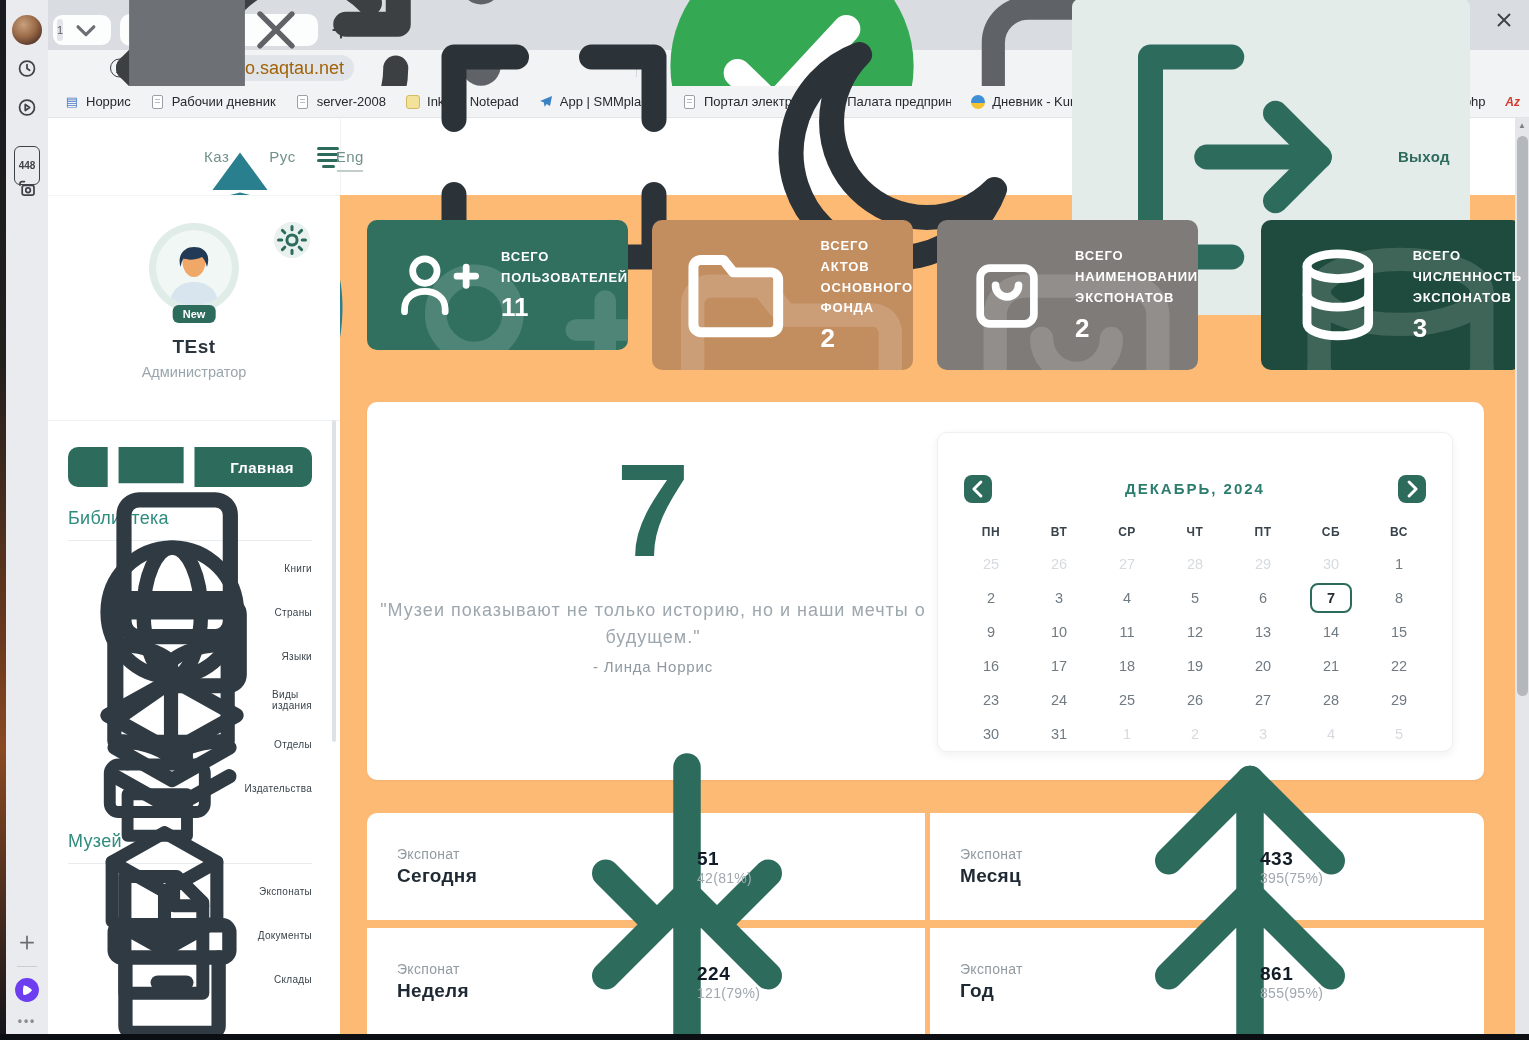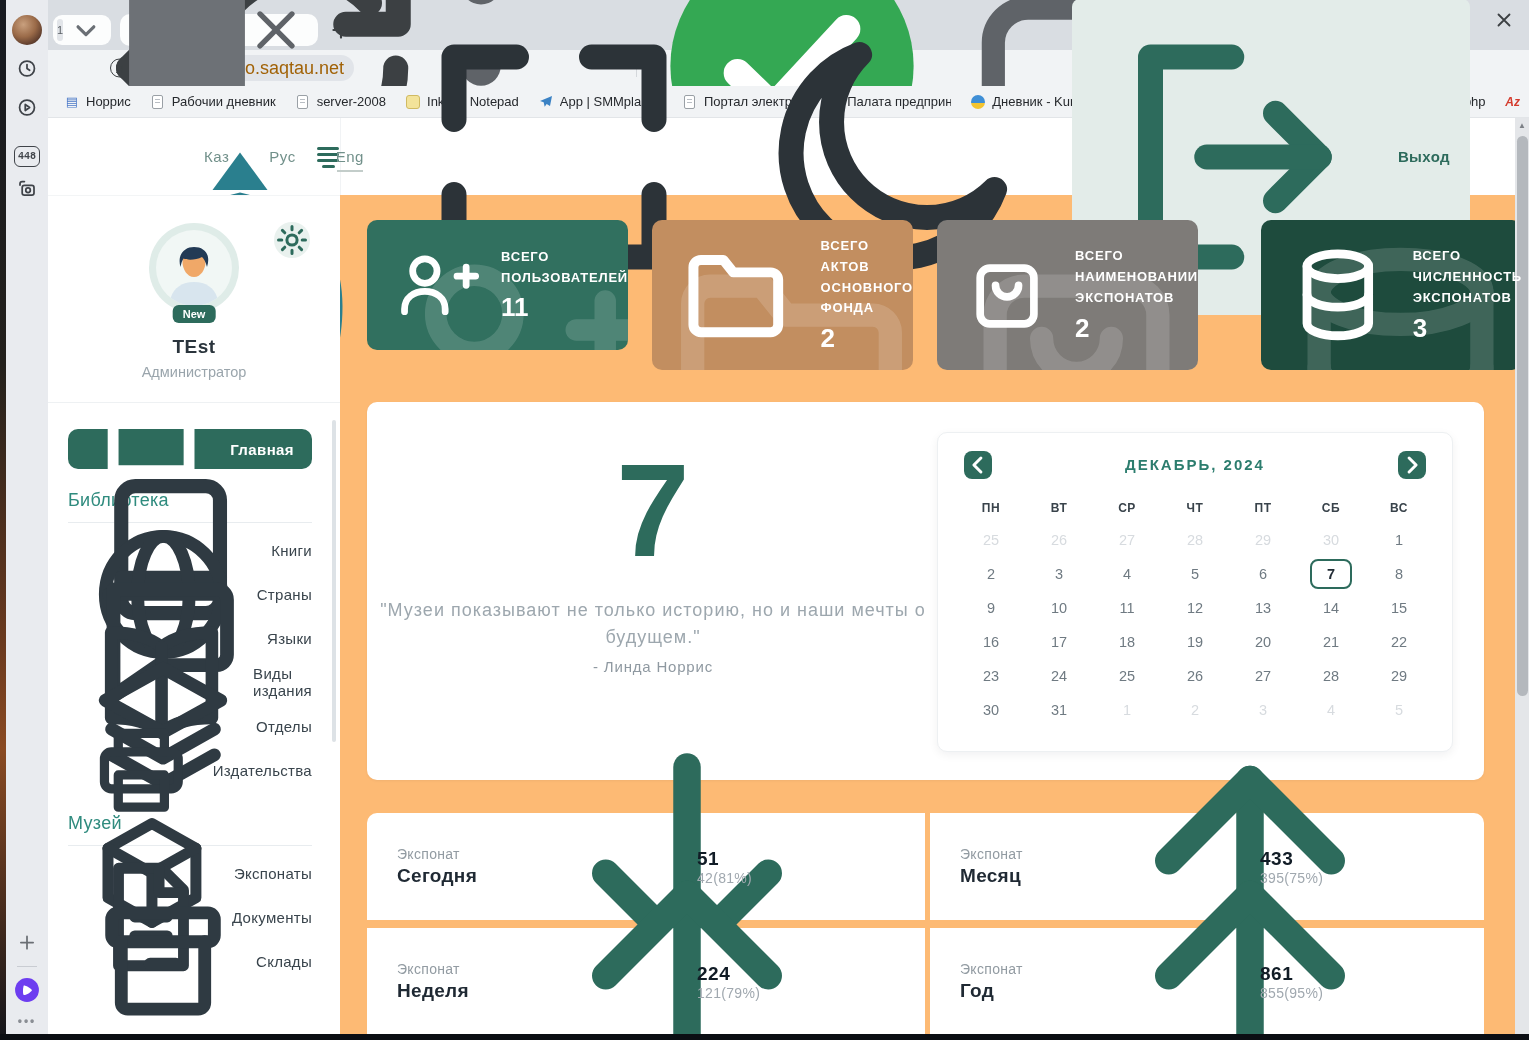--- a/index.html
+++ b/index.html
@@ -7,21 +7,21 @@
   .screen { position:relative; width:1529px; height:1040px; overflow:hidden; background:#eef1f4; }
 
   
   .wallpaper { position:absolute; left:0; top:0; width:6px; height:1040px;
     background:linear-gradient(#171a21,#23201c 35%,#6b3a1f 62%,#8a4a22 72%,#12141a); }
   .rail { position:absolute; left:6px; top:0; width:42px; height:1034px; background:#e9ebef; }
   .rail-item { position:absolute; left:50%; transform:translateX(-50%); color:#3f4349; display:flex; align-items:center; justify-content:center; }
   .rail-avatar { top:15px; width:30px; height:30px; border-radius:50%;
     background:radial-gradient(circle at 38% 32%, #c9a07e 0%, #9a6a48 45%, #57382a 78%, #2e211b 100%); }
   .i18 svg { width:18px; height:18px; } .i20 svg { width:20px; height:20px; } .i16 svg { width:16px; height:16px; } .i14 svg { width:14px; height:14px; } .i12 svg { width:12px; height:12px; }
-  .rail-badge { top:146px; width:26px; height:21px; border:1.6px solid #3f4349; border-radius:6px; font-size:10px; font-weight:bold;font-family:Liberation Mono, monospace; }
+  .rail-badge { top:146px; width:26px; height:39px; border:1.6px solid #3f4349; border-radius:6px; font-size:10px; font-weight:bold; }
   .rail-divider { top:966px; width:20px; height:1px; background:#c9ccd2; }
   .rail-dots { top:1014px; color:#8a8e94; font-size:12px; letter-spacing:2px; font-weight:bold; }
 
   .chrome { position:absolute; left:48px; top:0; width:1481px; height:118px; background:#f1f3f5; }
   .tabstrip { position:absolute; left:0; top:0; width:100%; height:50px; background:#d9dde2; }
   .tabgroup { position:absolute; left:5px; top:15px; width:58px; height:30px; background:#fcfdfd; border-radius:9px; display:flex; align-items:center; padding:0 6px 0 4px; gap:4px; }
   .tabgroup-badge { width:22px; height:22px; background:#e2e5e9; border-radius:6px; font-size:11px; color:#5b6066; display:flex; align-items:center; justify-content:center; }
   .tab { position:absolute; left:72px; top:14px; width:198px; height:32px; background:#fcfdfd; border-radius:10px; display:flex; align-items:center; padding:0 10px 0 13px; gap:8px; }
   .tab-title { font-size:13px; color:#202124; white-space:nowrap; overflow:hidden; max-width:132px; }
   .tab-close { margin-left:auto; color:#5f6368; }
@@ -64,32 +64,32 @@
   .app-burger i:nth-child(1){ width:22px; } .app-burger i:nth-child(2){ width:22px; } .app-burger i:nth-child(3){ width:22px; } .app-burger i:nth-child(4){ width:13px; }
   .header-sep { position:absolute; left:292px; top:0; width:1px; height:77px; background:#f1f3f5; }
   .header-right { position:absolute; right:45px; top:0; height:77px; display:flex; align-items:center; }
   .lang { font-size:15px; color:#71908a; letter-spacing:.5px; margin-right:40px; position:relative; }
   .lang.ul::after { content:""; position:absolute; left:1px; right:1px; bottom:-7px; height:2px; background:#c3cdca; }
   .hdr-ic { color:#2c3338; margin-right:38px; display:flex; }
   .logout-btn { display:flex; align-items:center; gap:10px; background:#e3ece9; color:var(--primary); font-size:15px; font-weight:bold; letter-spacing:.4px; padding:8px 20px 8px 16px; border-radius:8px; }
 
   .app-body { display:flex; width:100%; height:840px; }
   .sidebar { width:292px; background:#fff; position:relative; flex:0 0 auto; }
-  .profile { position:relative; border-top:1px solid #f3f5f6; border-bottom:1px solid #eef1f3; padding:26px 0 22px; text-align:center; }
+  .profile { position:relative; border-top:1px solid #f3f5f6; border-bottom:1px solid #eef1f3; padding:26px 0 40px; text-align:center; }
   .gear-btn { position:absolute; right:30px; top:26px; width:36px; height:36px; border-radius:50%; background:#e9f1ee; color:var(--primary); display:flex; align-items:center; justify-content:center; }
   .avatar-wrap { position:relative; width:92px; margin:0 auto; }
   .avatar-wrap svg { width:92px; height:92px; }
   .new-badge { position:absolute; left:50%; transform:translateX(-50%); bottom:-5px; background:var(--primary); color:#fff; font-size:11px; font-weight:bold; padding:3px 10px; border-radius:6px; }
   .profile-name { margin-top:18px; font-size:19px; font-weight:bold; color:#2a343c; letter-spacing:.5px; }
   .profile-role { margin-top:6px; font-size:14.5px; color:#9aa5ac; }
   .nav { padding:26px 28px 0 20px; }
   .nav-active { height:40px; border-radius:10px; background:var(--primary); color:#fff; display:flex; align-items:center; gap:14px; padding:0 18px; font-size:15px; font-weight:bold; letter-spacing:.4px; }
   .nav-section-title { margin:21px 0 0 0; font-size:18px; color:#2f8b7e; letter-spacing:.3px; }
   .nav-divider { height:1px; background:#e8ecef; margin:11px 0 5px; }
-  .nav-item { height:44px; display:flex; align-items:center; gap:16px; padding-left:18px; font-size:15px; color:#39444c; letter-spacing:.3px; }
+  .nav-item { height:44px; display:flex; align-items:center; gap:16px; padding-left:18px; font-size:10px; color:#39444c; letter-spacing:.3px; }
   .nav-item .nv-ic { color:#2f3a42; display:flex; }
   .side-scroll { position:absolute; right:4px; top:225px; width:4px; height:322px; background:#dde2e6; border-radius:2px; }
 
   .content { flex:1; background:#fdba74; padding:25px 31px 0 27px; }
   .cards { display:flex; gap:24px; }
   .card { width:261px; border-radius:10px; color:#fff; position:relative; overflow:hidden; display:flex; align-items:center; gap:22px; padding-left:24px; }
   .card.h130 { height:130px; } .card.h150 { height:150px; }
   .card-ic svg { width:30px; height:30px; } .card-ic { position:relative; z-index:2; display:flex; }
   .card-txt { position:relative; z-index:2; }
   .card-lb { font-size:13px; font-weight:bold; letter-spacing:.8px; line-height:1.6; max-width:160px; }
@@ -102,21 +102,21 @@
   .big-day { margin-top:48px; font-size:132px; line-height:.92; font-weight:800; color:var(--primary); }
   .month-year { margin-top:16px; display:flex; justify-content:center; align-items:center; gap:24px; font-size:24px; font-weight:bold; color:#27313a; letter-spacing:.5px; }
   .my-sep { width:1.5px; height:30px; background:#8d99a0; }
   .quote { margin:26px auto 0; max-width:548px; font-size:18px; letter-spacing:1px; color:#9da7ae; line-height:1.45; }
   .quote-author { margin-top:8px; font-size:15px; letter-spacing:.8px; color:#8f99a1; }
 
   .calendar { position:absolute; right:31px; top:30px; width:516px; height:320px; background:#fff; border:1px solid #edf0f2; border-radius:10px; box-shadow:0 3px 10px rgba(16,24,40,.06); padding:16px 19px; }
   .cal-head { position:relative; height:34px; }
   .cal-nav { position:absolute; top:2px; width:28px; height:28px; border-radius:8px; background:var(--primary); color:#fff; display:flex; align-items:center; justify-content:center; }
   .cal-prev { left:7px; } .cal-next { right:7px; }
-  .cal-title { line-height:32px; text-align:center; color:#2c7d6e; font-weight:bold; font-size:15px; letter-spacing:2px; }
+  .cal-title { line-height:32px; text-align:center; color:#2c7d6e; font-weight:bold; font-size:15px; letter-spacing:2px;margin-top:24px; }
   .cal-grid { display:grid; grid-template-columns:repeat(7,68px); margin-top:10px; }
   .dow { height:30px; display:flex; align-items:center; justify-content:center; font-size:12px; font-weight:bold; color:#39434b; letter-spacing:.5px; }
   .day { height:34px; display:flex; align-items:center; justify-content:center; font-size:14.5px; color:#6f7a82; }
   .day.out { color:#d7dbdf; }
   .day .sel { width:42px; height:30px; border:2px solid var(--primary); border-radius:8px; display:flex; align-items:center; justify-content:center; font-weight:bold; color:#222c35; }
 
   .stats { margin-top:33px; display:grid; grid-template-columns:558px 554px; gap:8px 5px; }
   .cell { background:#fff; height:107px; position:relative; display:flex; align-items:center; padding-left:30px; }
   .cell:nth-child(1){ border-top-left-radius:10px; } .cell:nth-child(2){ border-top-right-radius:10px; }
   .stat-txt { width:112px; }

